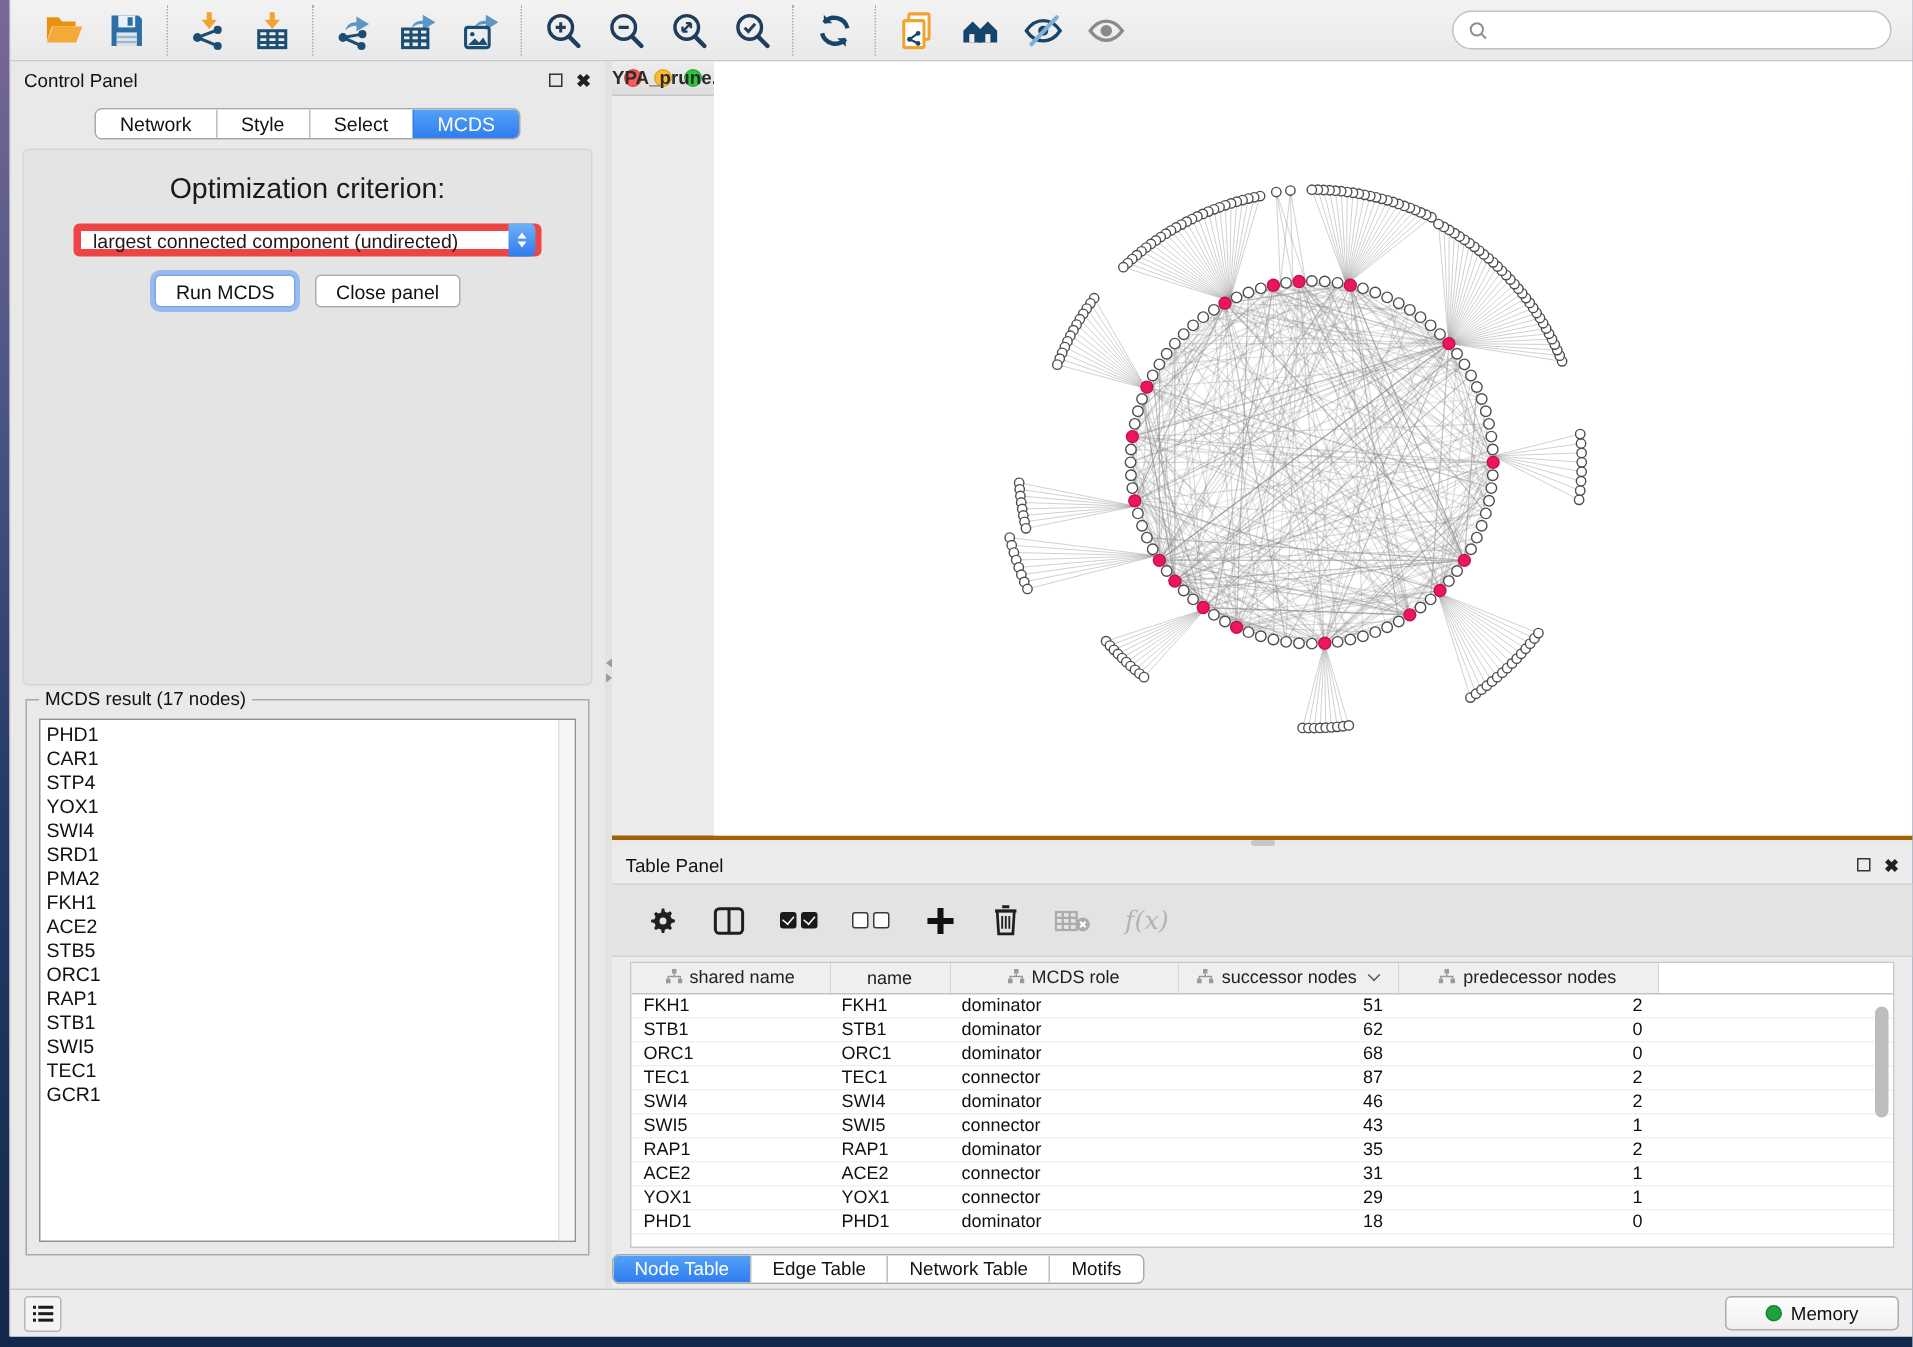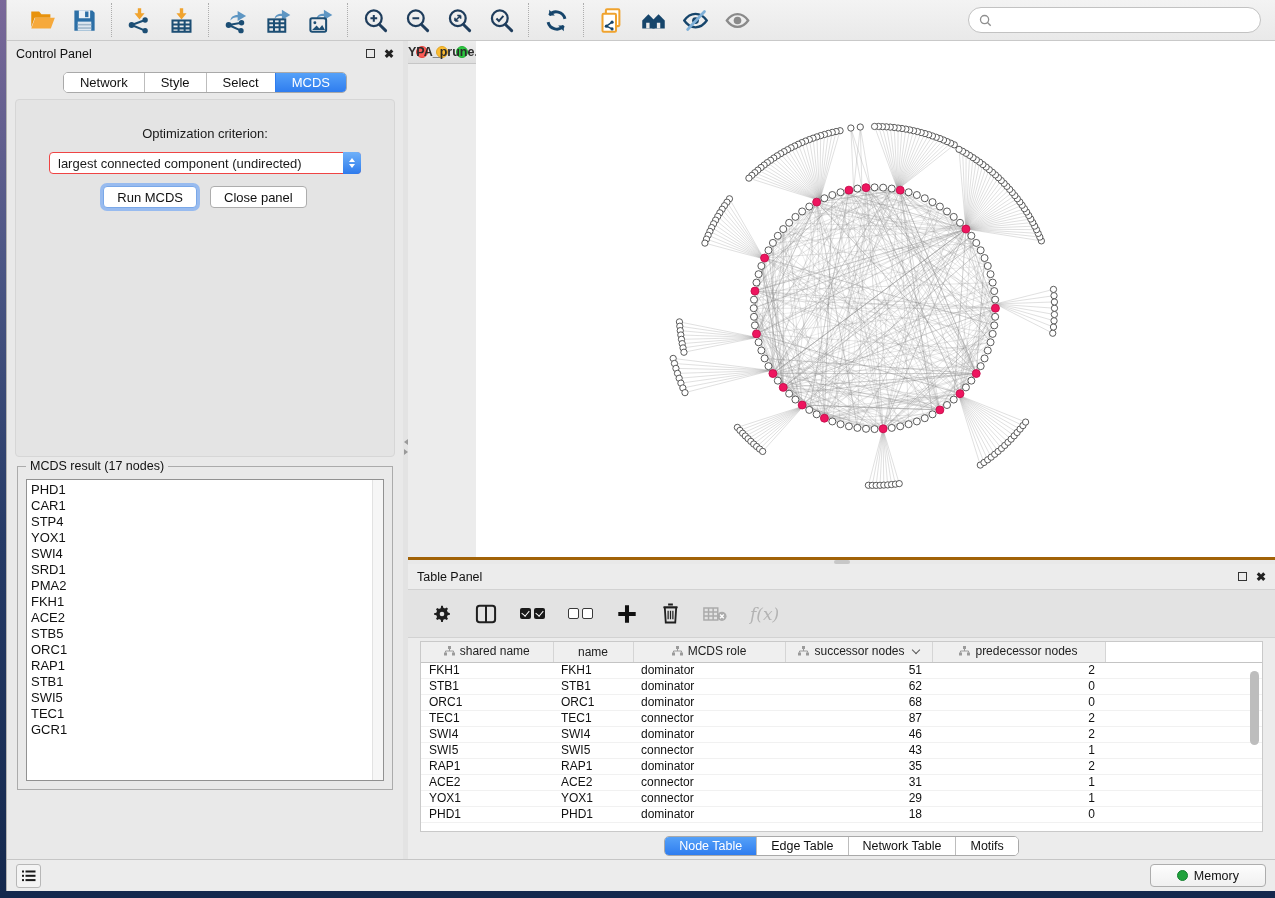--- a/index.html
+++ b/index.html
@@ -38,33 +38,33 @@
   .float-ico { width:9px; height:9px; border:1.6px solid #333; display:inline-block; }
   .close-ico { font-size:12px; font-weight:bold; color:#222; line-height:1; }
   .seg-row { display:flex; justify-content:center; padding:6px 0 2px; }
   .seg { display:flex; border:1px solid #A9A9A9; border-radius:5px; overflow:hidden; background:#fff; height:21px; }
   .seg-item { padding:0 16px; display:flex; align-items:center; font-size:13px; color:#111;
     border-left:1px solid #BDBDBD; background:#fff; cursor:default; }
   .seg-item:first-child { border-left:none; }
   .seg-item.active { background:linear-gradient(#55A1F8,#2F7DEF); color:#fff; border-left-color:#2F7DEF; }
   .cp-content { margin:4px 8px 0; background:#E4E4E4; border:1px solid #D6D6D6; border-radius:4px;
     height:358px; flex:none; display:flex; flex-direction:column; align-items:center; padding-top:16px; }
-  .opt-label { font-size:13px; margin-bottom:11px;margin-top:10px; }
-  .dropdown { width:312px; height:22px; background:#fff; border:1px solid #ef4444; border-radius:4px;
+  .opt-label { font-size:19px; margin-bottom:11px; }
+  .dropdown { width:312px; height:22px; background:#fff; border:5px solid #ef4444; border-radius:4px;
     display:flex; align-items:center; position:relative; }
   .dropdown .dd-text { flex:1; padding:0 8px; font-size:13px; white-space:nowrap; overflow:hidden; }
   .dd-stepper { width:18px; height:22px; margin:-1px -1px -1px 0; border-radius:0 4px 4px 0;
     background:linear-gradient(#6FB1F9,#2E7BEC); display:flex; flex-direction:column; align-items:center; justify-content:center; gap:2px; }
   .dd-up { width:0;height:0;border-left:3.5px solid transparent;border-right:3.5px solid transparent;border-bottom:4.5px solid #fff; }
   .dd-dn { width:0;height:0;border-left:3.5px solid transparent;border-right:3.5px solid transparent;border-top:4.5px solid #fff; }
   .btn-row { display:flex; gap:13px; margin-top:12px; }
   .btn { height:22px; padding:0 13px; background:#fff; border:1px solid #ADADAD; border-radius:4px;
     font-size:13px; display:flex; align-items:center; color:#111; }
   .btn.focused { box-shadow:0 0 0 3px rgba(110,165,245,.65); border-color:#7AA8E8; }
-  .groupbox { margin:9px 10px 0; flex:none; height:324px; border:1px solid #ABABAB; position:relative; padding:12px 8px 8px; } 
+  .groupbox { margin:9px 10px 0; flex:none; height:371px; border:1px solid #ABABAB; position:relative; padding:12px 8px 8px; } 
   .group-title { position:absolute; top:-8px; left:8px; background:#E9E9E9; padding:0 4px; font-size:12.5px; color:#111; }
   .listbox { width:100%; height:100%; background:#fff; border:1px solid #919191; overflow:hidden; position:relative; }
   .listbox .items { padding:2px 0 0 4px; }
   .list-item { font-size:13px; line-height:16px; color:#111; }
   .list-sb { position:absolute; right:0; top:0; bottom:0; width:11px; background:#F6F6F6; border-left:1px solid #E2E2E2; }
 
   
   .v-split { width:5px; background:#E3E3E3; flex:none; position:relative; }
   .v-split .knob { position:absolute; top:398px; left:0; width:5px; height:18px; display:flex; flex-direction:column; gap:4px; align-items:center; }
   .v-split .knob i { width:0;height:0;border-top:3px solid transparent;border-bottom:3px solid transparent; }
@@ -108,21 +108,21 @@
     font-size:12px; font-weight:normal; color:#222; text-align:center; position:relative; white-space:nowrap; overflow:hidden; }
   th.filler { background:#fff; border-right:none; }
   th .hicon { display:inline-block; vertical-align:-1px; margin-right:5px; }
   th .hchev { display:inline-block; width:6px; height:6px; border:solid #555; border-width:0 1.3px 1.3px 0;
     transform:rotate(45deg); margin-left:8px; vertical-align:2px; }
   td { height:16px; font-size:12px; color:#111; padding:0 8px; white-space:nowrap; overflow:hidden;
     border-bottom:1px solid #F1F1F1; }
   td.num { text-align:right; padding-right:10px; }
   .tbl-sb { position:absolute; top:21px; right:3px; bottom:3px; width:9px; }
   .tbl-sb .thumb { position:absolute; top:8px; left:0; width:9px; height:74px; background:#BDBDBD; border-radius:5px; }
-  .tp-tabs { height:27px; flex:none; display:flex; justify-content:center; align-items:center; }
+  .tp-tabs { height:27px; flex:none; display:flex; justify-content:flex-start; align-items:center; }
   .tp-tabs .seg { height:20px; }
   .tp-tabs .seg-item { font-size:12.5px; padding:0 14px; }
 
   
   .status-bar { height:32px; flex:none; border-top:1px solid #C6C6C6; background:#ECECEC;
     display:flex; align-items:center; padding:0 9px; }
   .sb-left-btn { width:25px; height:24px; border:1px solid #B7B7B7; border-radius:3px; background:#F4F4F4;
     display:flex; align-items:center; justify-content:center; }
   .memory-btn { margin-left:auto; height:23px; border:1px solid #ADADAD; border-radius:4px; background:linear-gradient(#FDFDFD,#F0F0F0);
     display:flex; align-items:center; gap:6px; padding:0 26px; font-size:12.5px; color:#111; }

